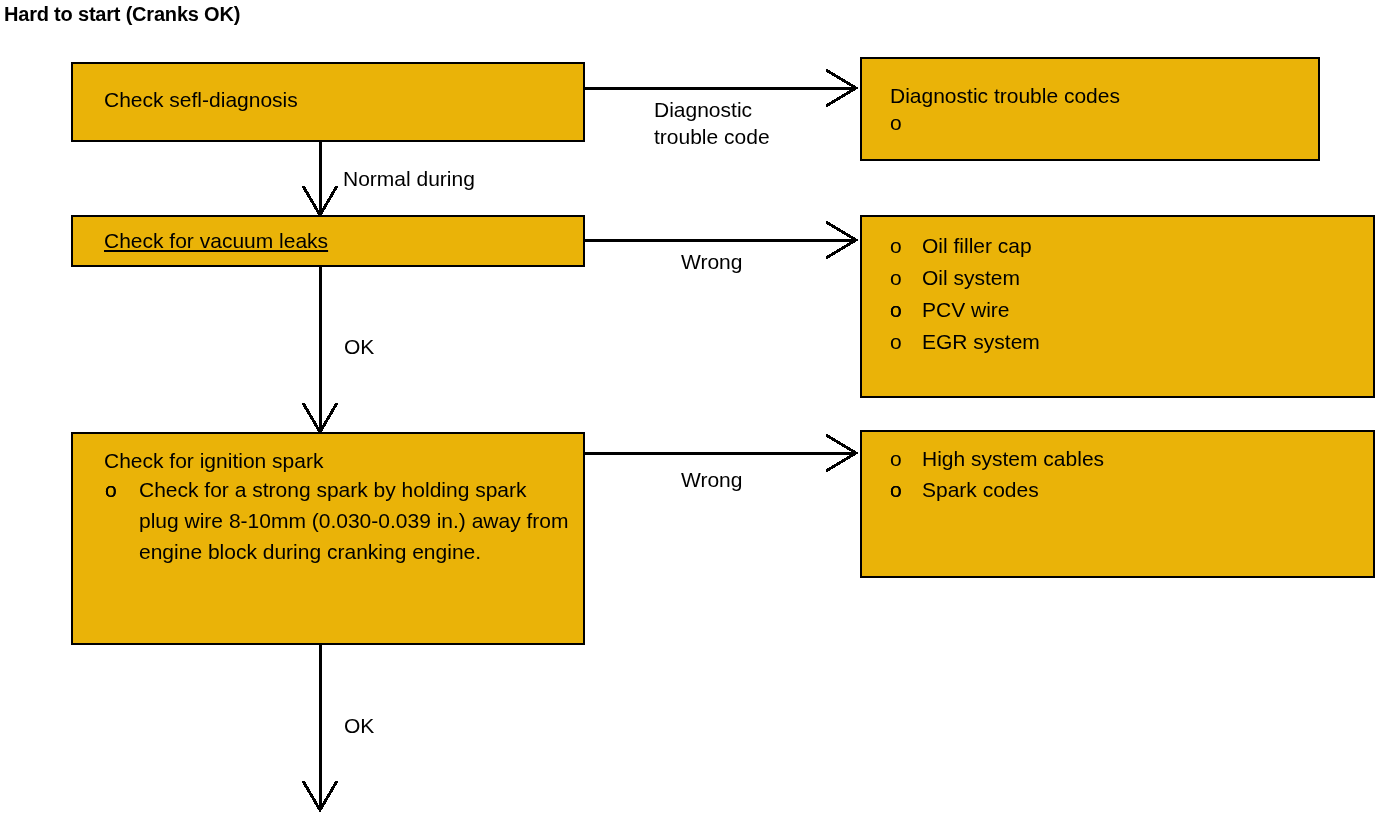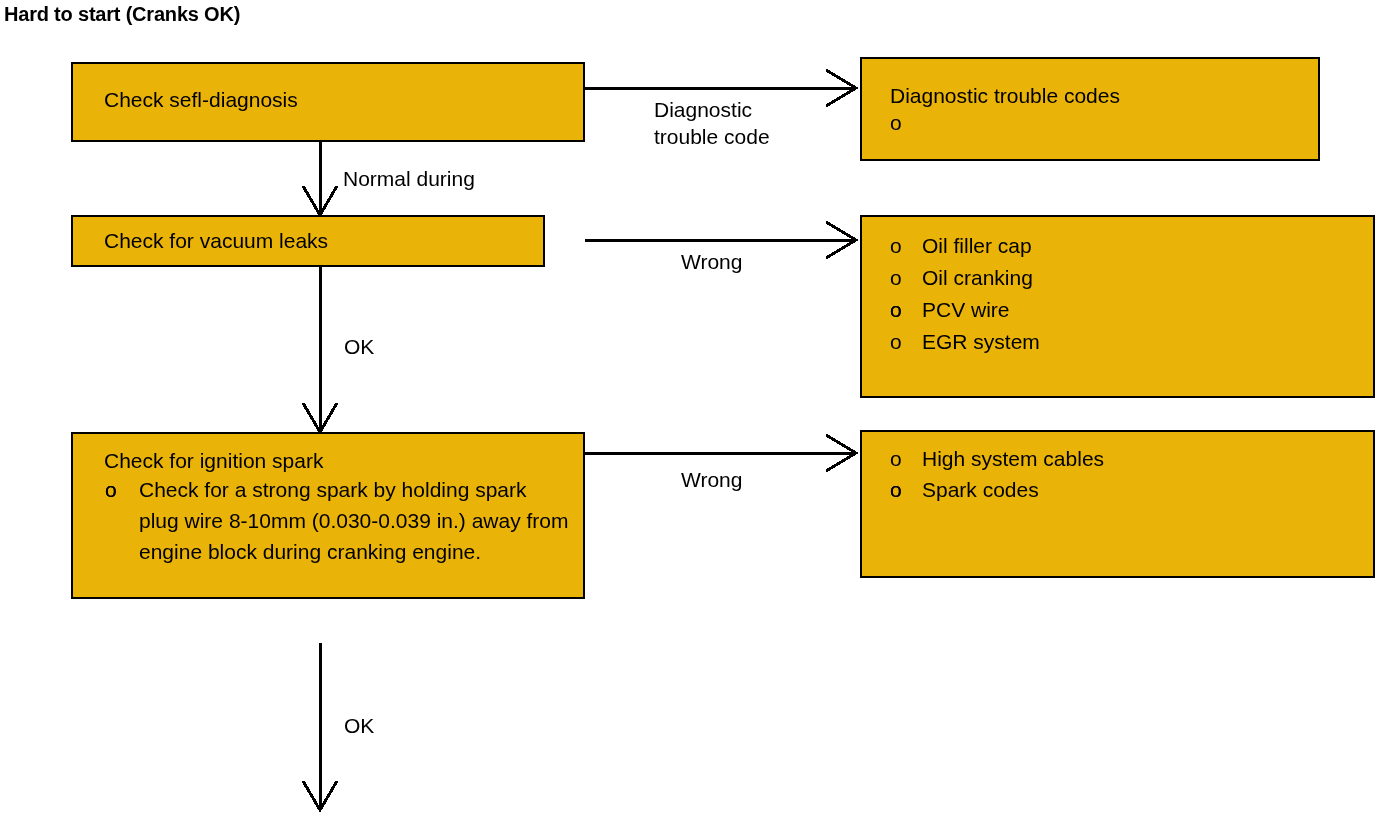--- a/index.html
+++ b/index.html
@@ -119,53 +119,53 @@
   <div class="node-inner" style="padding-top:23px;">
     <div class="node-heading">Diagnostic trouble codes</div>
     <ul class="bullet-list">
       <li class="bullet-item">
         <span class="bullet-glyph">o</span>
       </li>
     </ul>
   </div>
 </div>
 
-<div class="node-box" style="left:71px; top:215px; width:474px; height:52px;">
+<div class="node-box" style="left:71px; top:215px; width:514px; height:52px;text-decoration:underline;">
   <div class="node-inner" style="padding-top:10px;">
     <div class="node-heading">Check for vacuum leaks</div>
   </div>
 </div>
 
 <div class="node-box rbox" style="left:860px; top:215px; width:515px; height:183px;">
   <div class="node-inner" style="padding-top:13px;">
     <ul class="bullet-list">
       <li class="bullet-item" style="line-height:32px;">
         <span class="bullet-glyph" style="line-height:32px;">o</span>
         <span class="bullet-text">Oil filler cap</span>
       </li>
       <li class="bullet-item" style="line-height:32px;">
         <span class="bullet-glyph" style="line-height:32px;">o</span>
-        <span class="bullet-text">Oil cranking</span>
+        <span class="bullet-text">Oil system</span>
       </li>
       <li class="bullet-item" style="line-height:32px;">
         <span class="bullet-glyph" style="line-height:32px;">o</span>
       </li>
       <li class="bullet-item" style="line-height:32px;">
         <span class="bullet-glyph" style="line-height:32px;">o</span>
         <span class="bullet-text">PCV wire</span>
       </li>
       <li class="bullet-item" style="line-height:32px;">
         <span class="bullet-glyph" style="line-height:32px;">o</span>
         <span class="bullet-text">EGR system</span>
       </li>
     </ul>
   </div>
 </div>
 
-<div class="node-box" style="left:71px; top:432px; width:514px; height:167px;">
+<div class="node-box" style="left:71px; top:432px; width:514px; height:213px;">
   <div class="node-inner" style="padding-top:13px;">
     <div class="node-heading">Check for ignition spark</div>
     <ul class="bullet-list">
       <li class="bullet-item italic" style="line-height:31px;">
         <span class="bullet-glyph" style="line-height:31px;">o</span>
       </li>
       <li class="bullet-item wrapped" style="line-height:31px;">
         <span class="bullet-glyph" style="line-height:31px;">o</span>
         <span class="bullet-text">Check for a strong spark by holding spark plug wire 8-10mm (0.030-0.039 in.) away from engine block during cranking engine.</span>
       </li>

